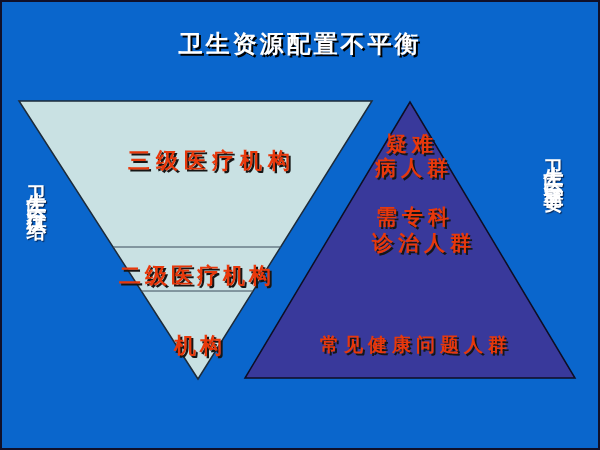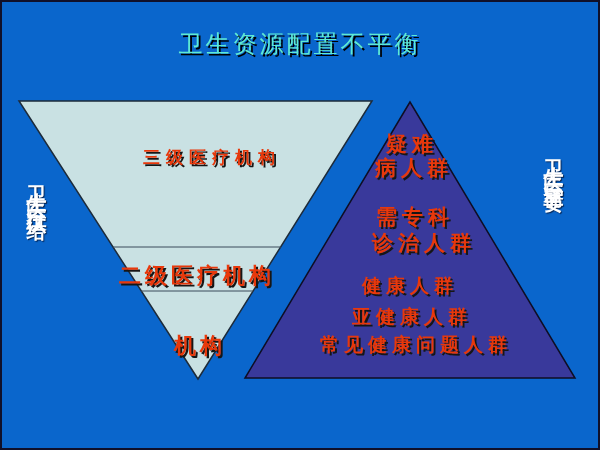--- a/index.html
+++ b/index.html
@@ -10,34 +10,34 @@
   .slide{
     position:absolute;top:0;left:0;width:600px;height:450px;
     background:#0a66cc;
     border:2px solid #10102a;
     box-sizing:border-box;
   }
   .shapes{position:absolute;top:0;left:0;width:600px;height:450px;}
   .slide-title{
     position:absolute;top:26px;left:0;right:0;
     text-align:center;
-    font-size:24px;font-weight:normal;letter-spacing:3px;
-    color:#5eead4;
+    font-size:24px;font-weight:bold;letter-spacing:3px;
+    color:#ffffff;
     text-shadow:2px 2px 0 #000000;
     white-space:nowrap;
   }
   .red-label{
     position:absolute;
     color:#e8380b;
     font-weight:bold;
     text-shadow:2px 2px 0 #161616;
     white-space:nowrap;
     transform:translateX(-50%);
   }
-  .lbl-big{font-size:17px;letter-spacing:6px;}
+  .lbl-big{font-size:22px;letter-spacing:6px;}
   .lbl-mid{font-size:22px;letter-spacing:4px;}
   .lbl-demand-sm{font-size:21px;letter-spacing:5px;}
   .lbl-demand-lg{font-size:19px;letter-spacing:5px;}
   .vertical-label{
     position:absolute;
     writing-mode:vertical-rl;
     text-orientation:upright;
     color:#ffffff;
     font-size:20px;font-weight:bold;
     letter-spacing:7px;
@@ -62,20 +62,18 @@
   <div class="slide-title">卫生资源配置不平衡</div>
 
   <div class="red-label lbl-big" style="left:210px;top:144px;">三级医疗机构</div>
   <div class="red-label lbl-mid" style="left:195px;top:259px;">二级医疗机构</div>
   <div class="red-label lbl-mid" style="left:198px;top:329px;">机构</div>
 
   <div class="red-label lbl-demand-sm" style="left:410px;top:128px;">疑难</div>
   <div class="red-label lbl-demand-sm" style="left:412px;top:152px;">病人群</div>
   <div class="red-label lbl-demand-sm" style="left:413px;top:201px;">需专科</div>
   <div class="red-label lbl-demand-sm" style="left:422px;top:227px;">诊治人群</div>
-  <div class="red-label lbl-demand-lg" style="left:408px;top:271px;">健康人群</div>
-  <div class="red-label lbl-demand-lg" style="left:410px;top:302px;">亚健康人群</div>
   <div class="red-label lbl-demand-lg" style="left:414px;top:330px;">常见健康问题人群</div>
 
   <div class="vertical-label" style="left:22px;top:168px;">卫生医疗供给</div>
   <div class="vertical-label" style="left:539px;top:142px;">卫生医疗需要</div>
 
 </div>
 
 </body></html>

